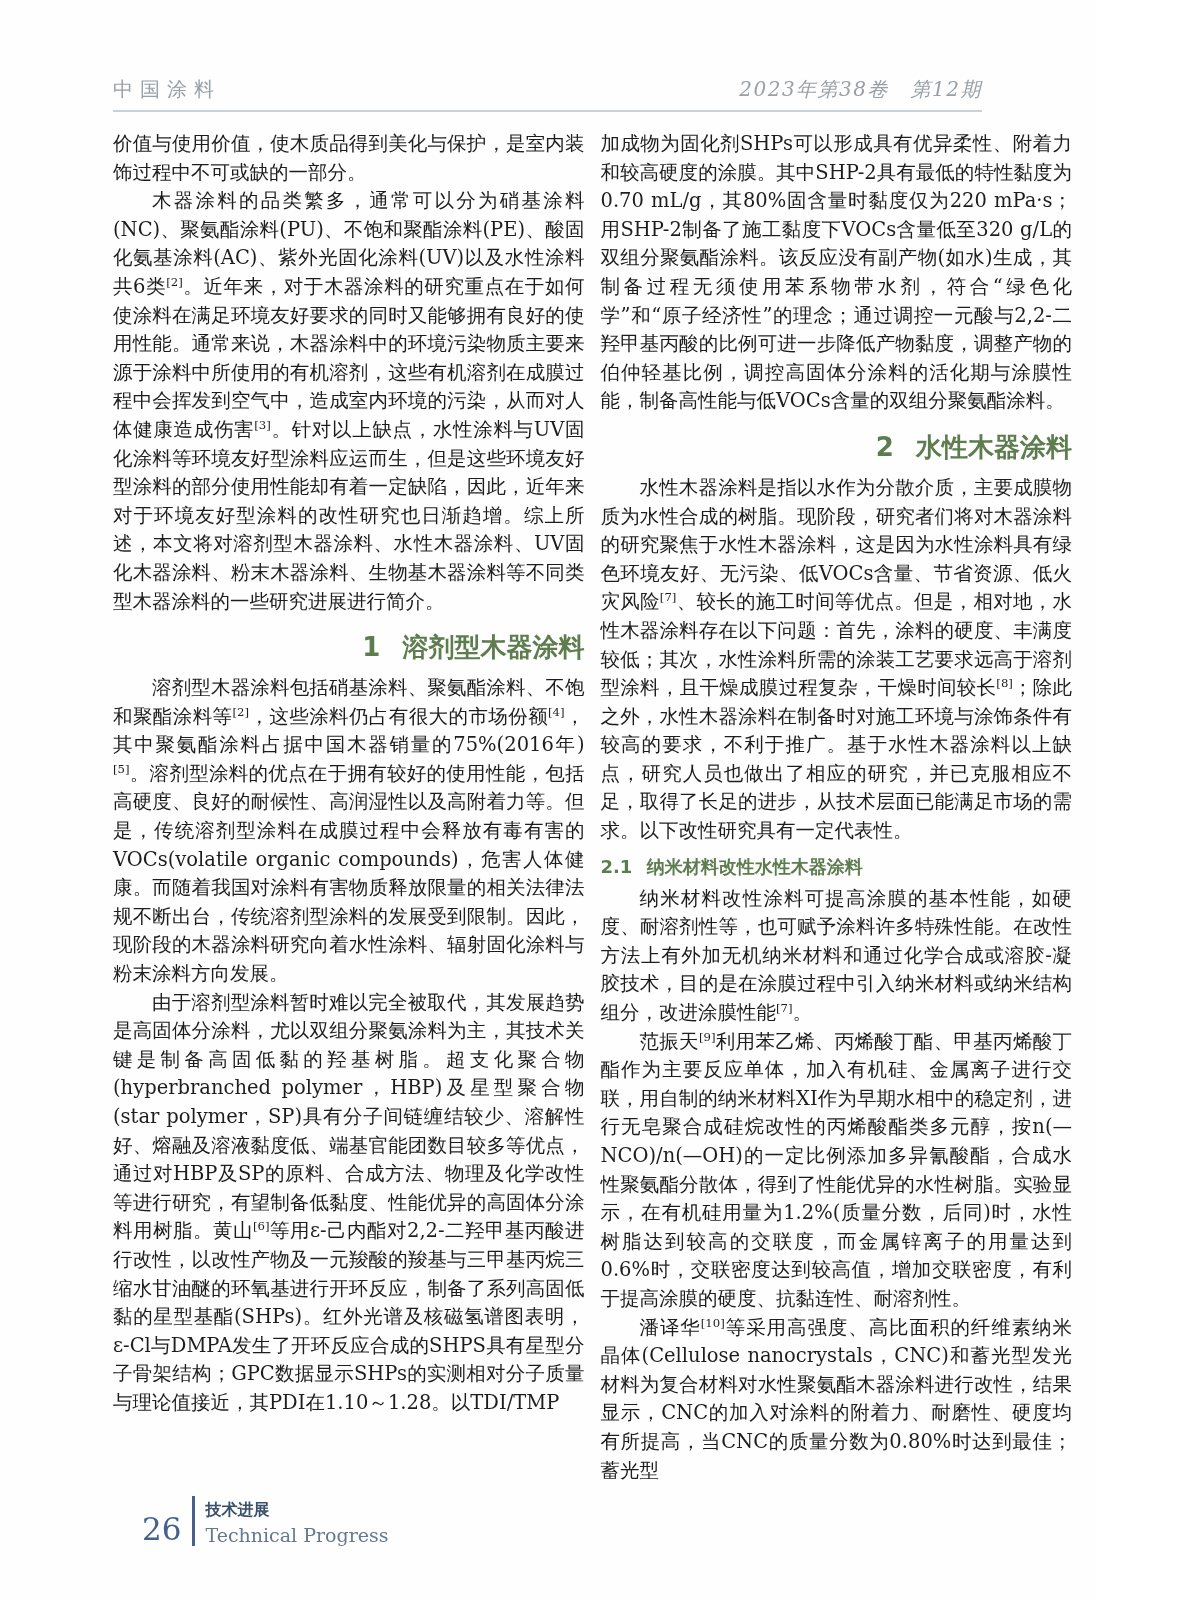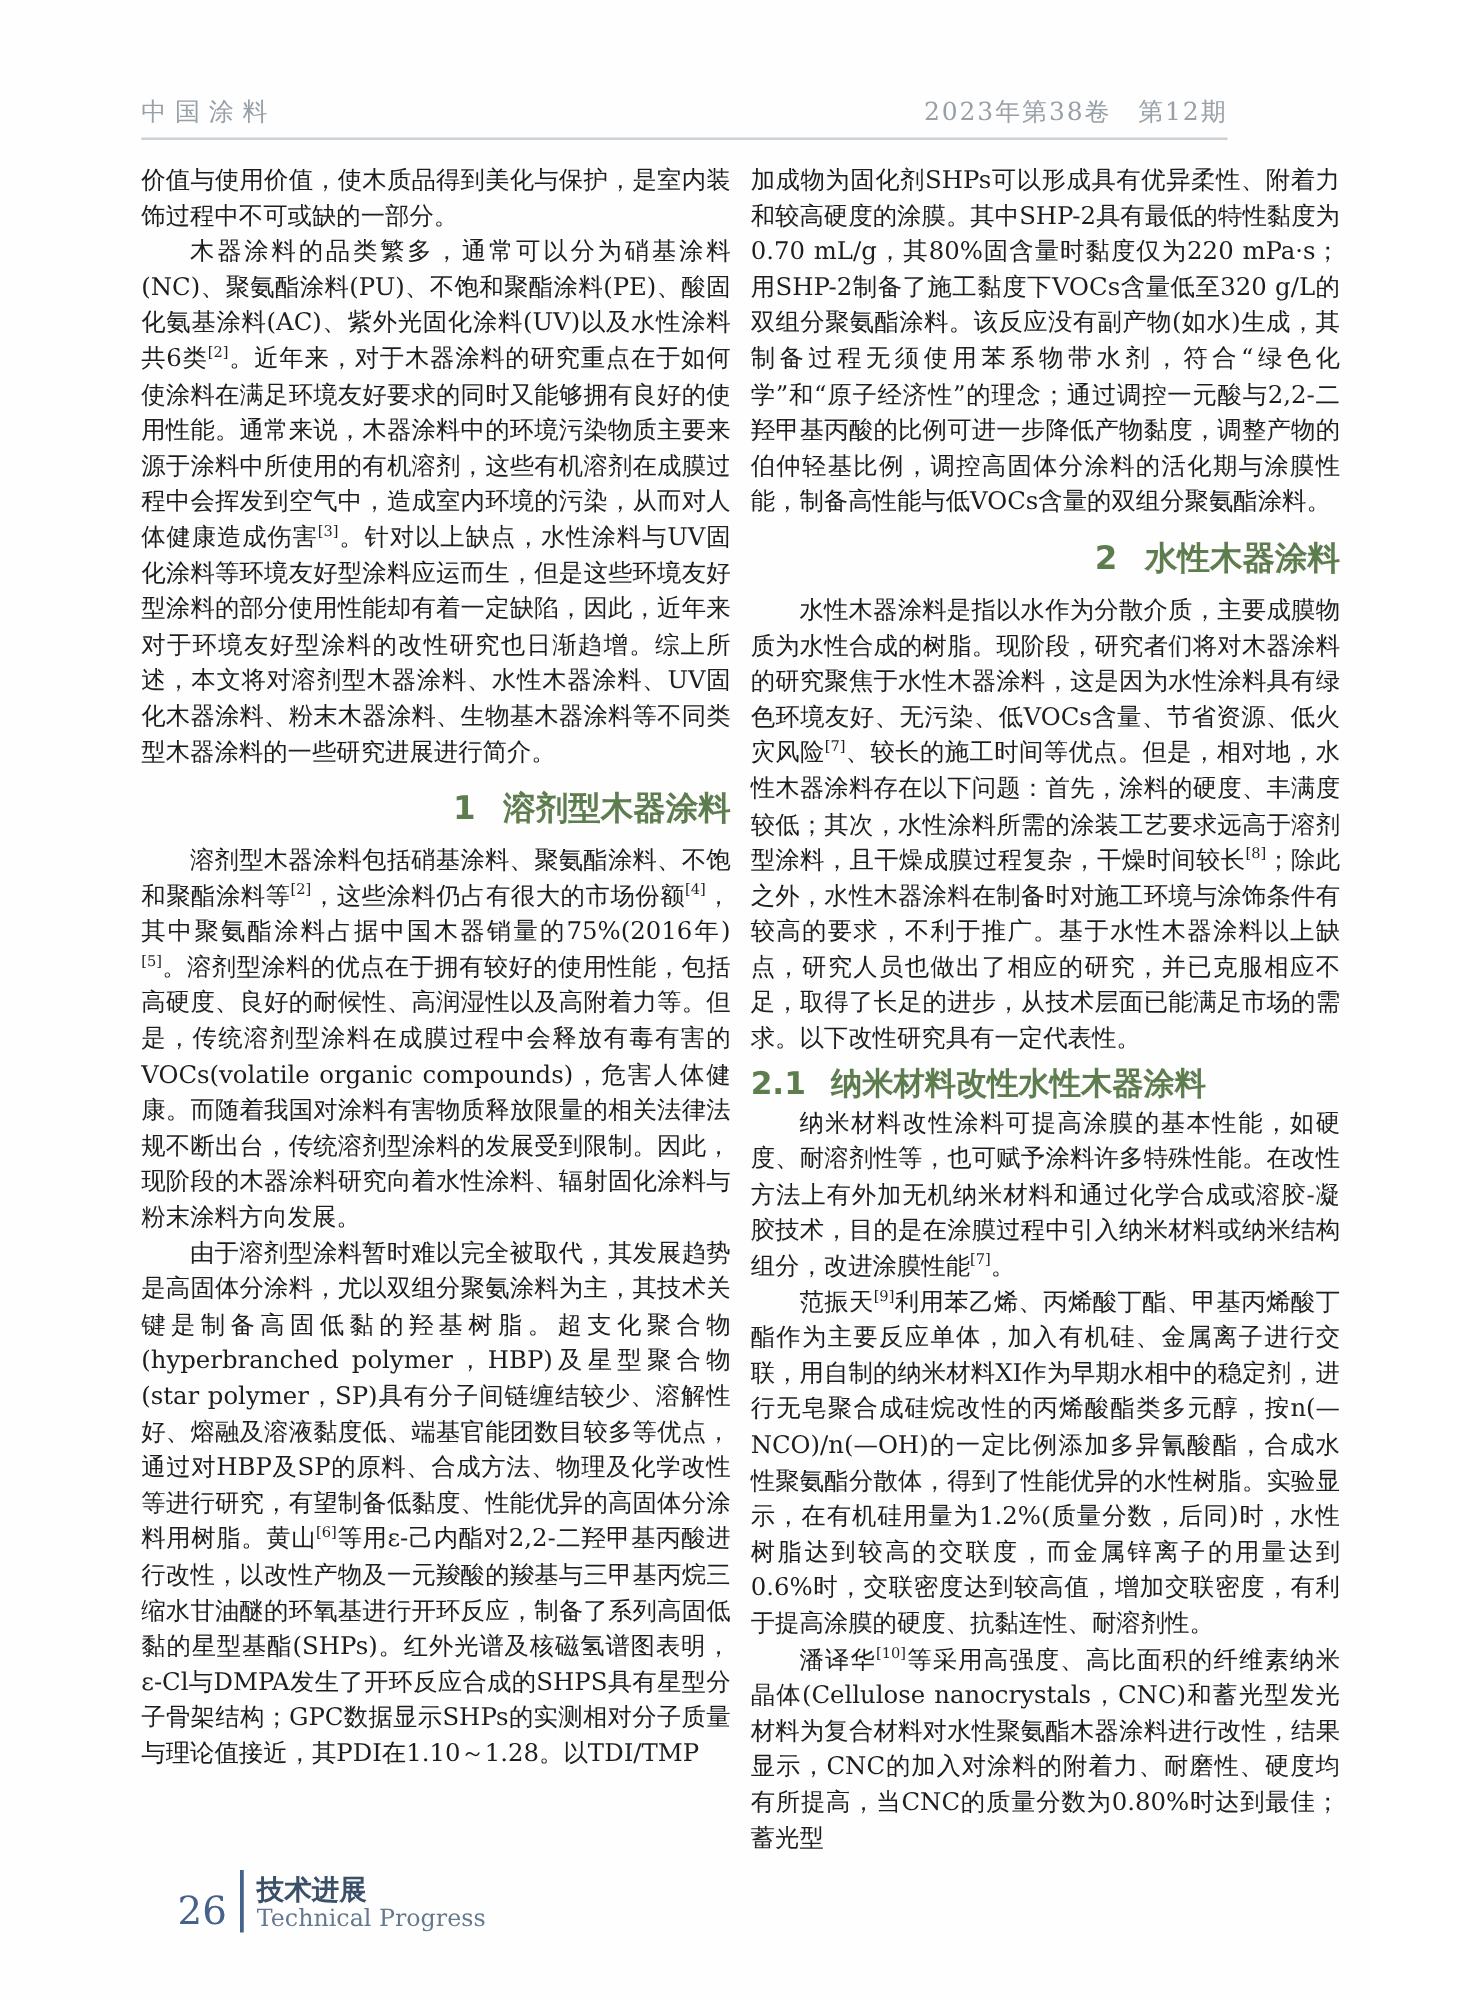--- a/index.html
+++ b/index.html
@@ -19,21 +19,21 @@
     overflow:hidden;
     font-family:"DejaVu Serif","Liberation Serif",serif;
     color:var(--text);
   }
   .page-header{
     position:absolute;top:76px;left:113px;right:115px;
     display:flex;justify-content:space-between;align-items:flex-end;
     color:var(--header-gray);
   }
   .journal-title{font-size:20px;letter-spacing:7px;}
-  .issue-info{font-size:20px;letter-spacing:1.5px;}
+  .issue-info{font-size:20px;letter-spacing:1.5px;font-style:italic;}
   .header-rule{
     position:absolute;top:110px;left:113px;right:115px;
     border:none;border-top:2px solid var(--rule);margin:0;
   }
   .columns{
     position:absolute;top:130px;left:113px;width:959px;
     display:flex;gap:16px;
   }
   .col{
     flex:1;min-width:0;
@@ -46,39 +46,39 @@
   h2.section{
     font-family:"DejaVu Sans","Liberation Sans",sans-serif;
     font-weight:bold;color:var(--heading-green);
     font-size:26px;line-height:30px;
     margin:16px 0 12px 0;text-align:right;text-indent:0;
   }
   h2.section .sec-num{margin-right:0.85em;}
   h3.subsection{
     font-family:"DejaVu Sans","Liberation Sans",sans-serif;
     font-weight:bold;color:var(--heading-green);
-    font-size:25px;line-height:26px;
+    font-size:18px;line-height:26px;
     margin:8px 0 5px 0;text-align:left;text-indent:0;
   }
   h3.subsection .sub-num{margin-right:0.8em;}
   .page-footer{
     position:absolute;left:113px;top:1496px;
     display:flex;align-items:center;margin-left:29px;
   }
   .page-number{
     font-size:31px;color:var(--footer-blue);
     margin-right:11px;align-self:flex-end;line-height:34px;
   }
   .footer-divider{
     width:3px;height:50px;background:var(--footer-blue);
     margin-right:10px;
   }
   .footer-cn{
-    font-family:Liberation Sans, sans-serif;
-    font-weight:bold;font-size:22px;line-height:27px;
+    font-family:Liberation Mono, monospace;
+    font-weight:bold;font-size:16px;line-height:27px;
     color:var(--footer-dark);
   }
   .footer-en{
     font-size:19px;line-height:20px;color:var(--footer-en);
   }
 </style>
 </head>
 <body>
 
 <div class="page">

